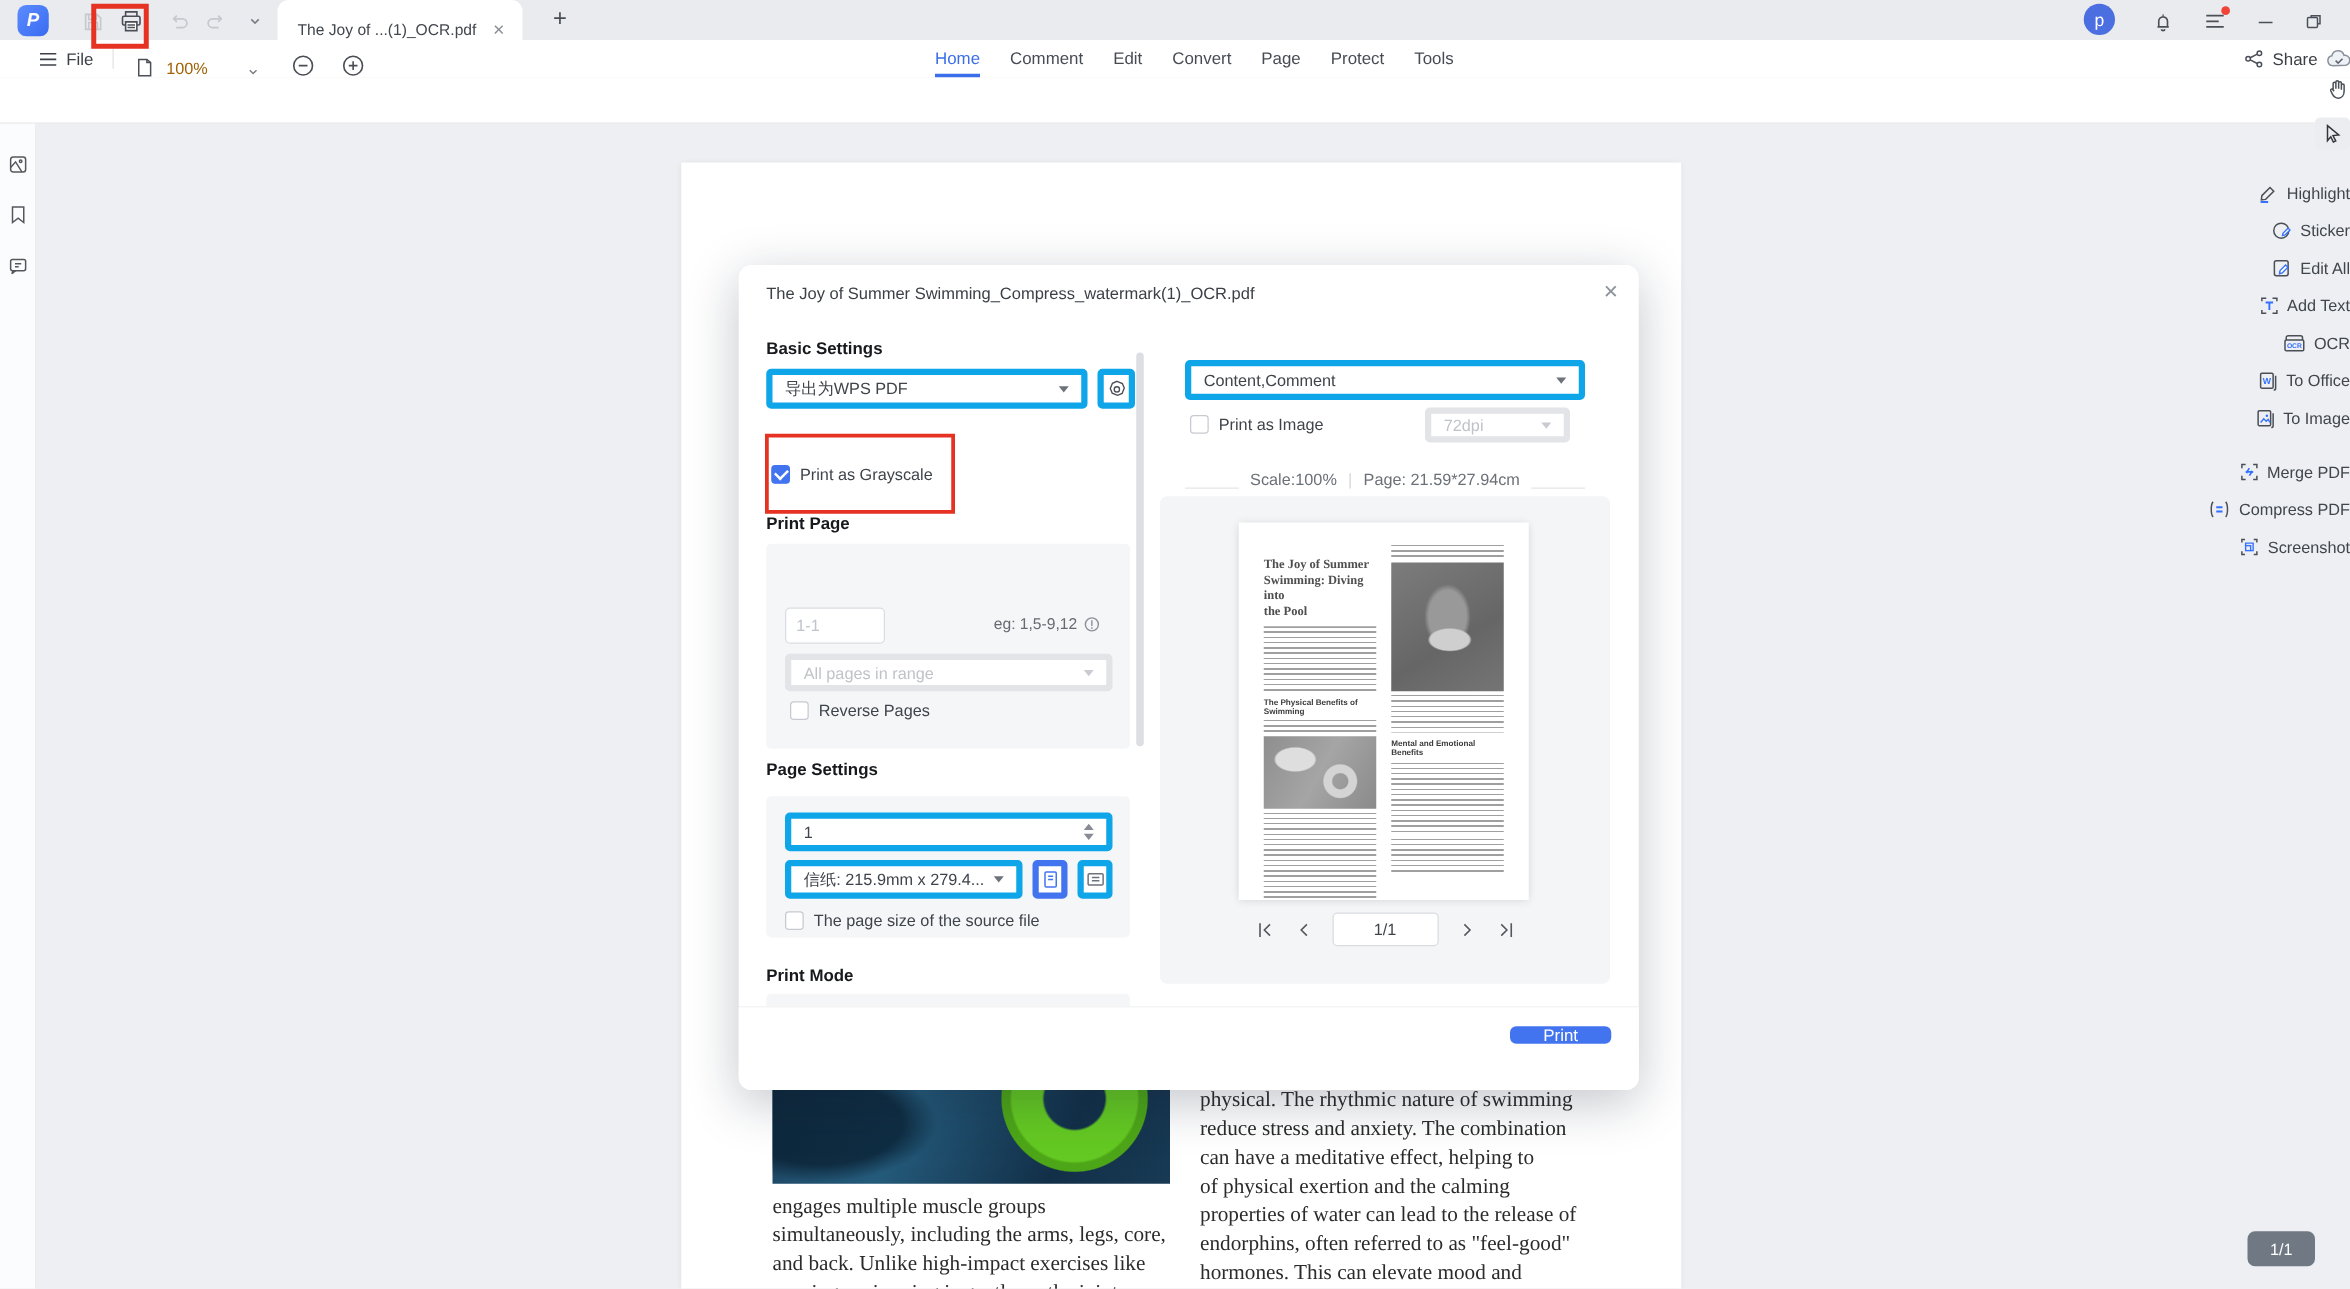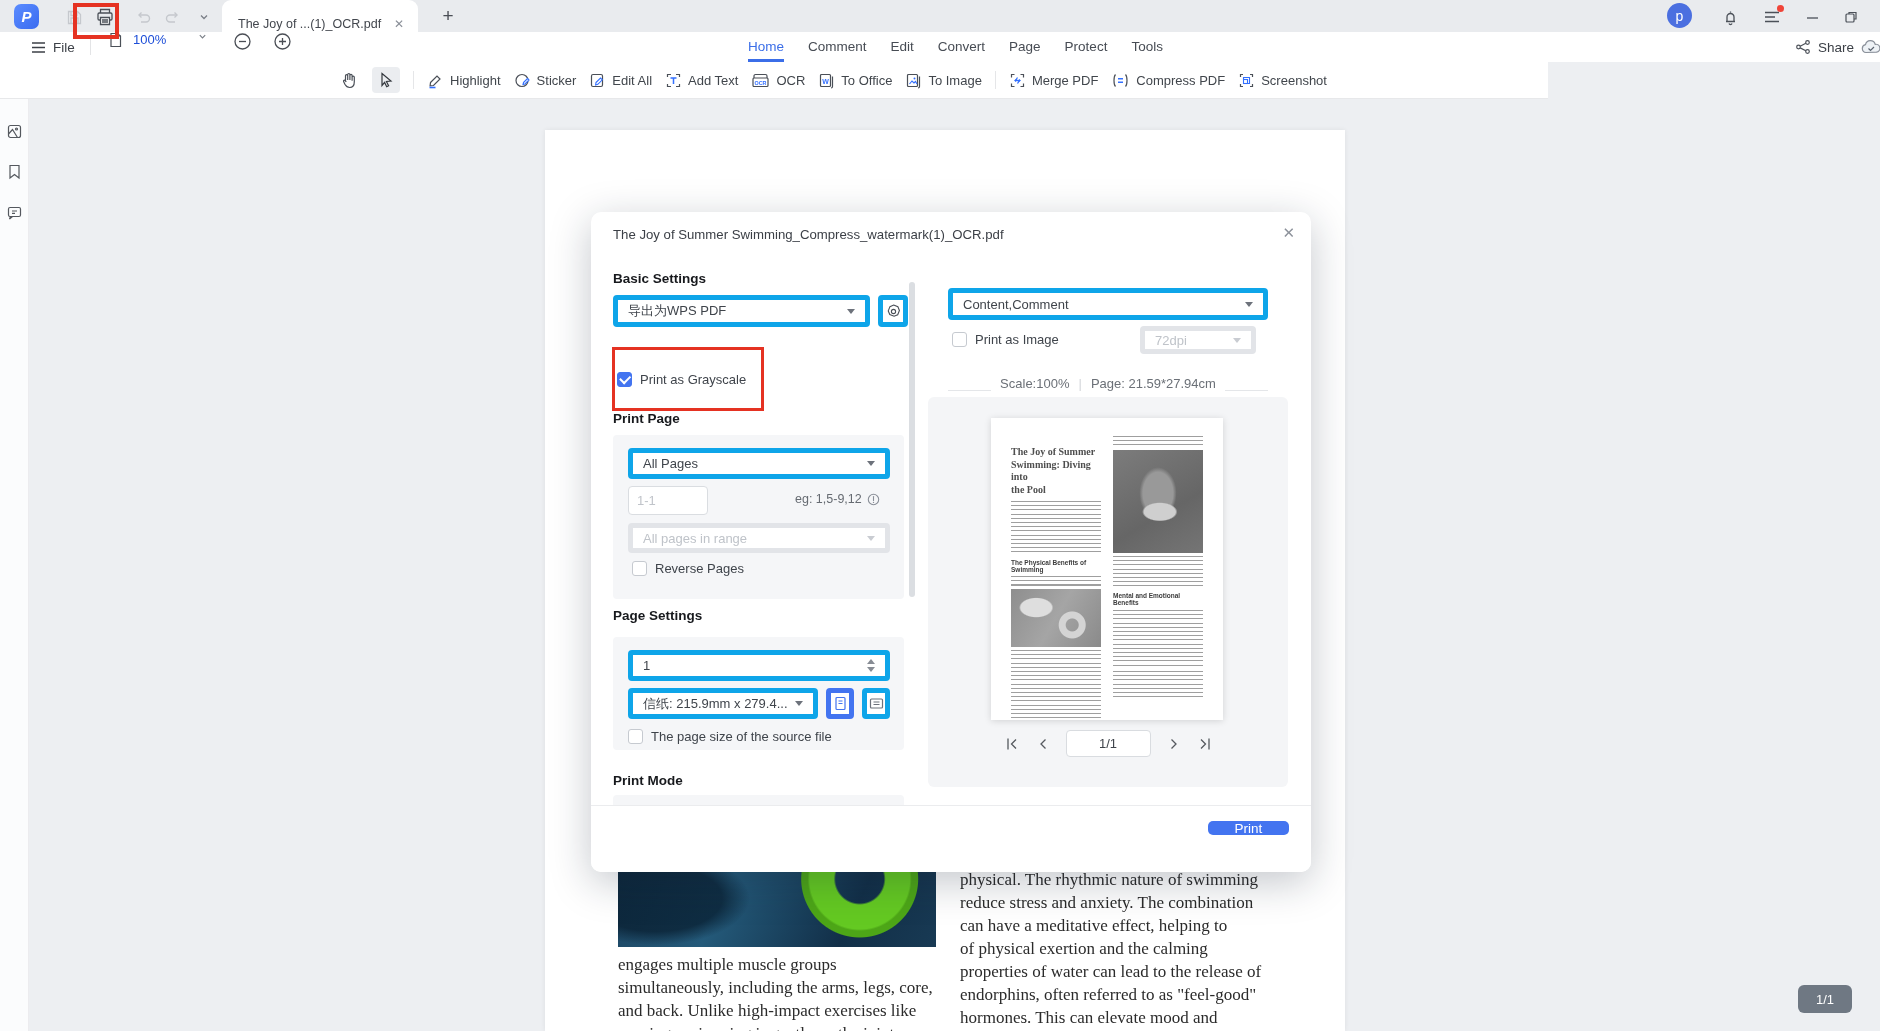--- a/index.html
+++ b/index.html
@@ -20,29 +20,29 @@
   .newtab { position:absolute; left:436px; top:4px; width:24px; height:24px; display:flex; align-items:center; justify-content:center;
             font-size:19px; color:#4a4e55; font-weight:300; }
   .avatar { position:absolute; left:1667px; top:3px; width:25px; height:25px; border-radius:50%; background:#4b6fe0;
             color:#fff; font-size:14px; display:flex; align-items:center; justify-content:center; }
   .reddot { position:absolute; width:7px; height:7px; border-radius:50%; background:#f04438; right:-2px; top:-2px; }
 
   
   .menubar { position:absolute; top:32px; left:0; width:1880px; height:30px; background:#fff; }
   .mb-file { position:absolute; left:31px; top:0; height:30px; display:flex; align-items:center; gap:7px; font-size:13.5px; color:#3c4047; }
   .mb-sep { position:absolute; left:90px; top:7px; width:1px; height:16px; background:#e3e4e6; }
-  .mb-zoomgrp { position:absolute; left:108px; top:0; height:30px; display:flex; align-items:flex-start; gap:10px; font-size:13px; color:#1d4ed8; }
+  .mb-zoomgrp { position:absolute; left:108px; top:0; height:30px; display:flex; align-items:flex-end; gap:10px; font-size:13px; color:#a16207; }
   .mtabs { position:absolute; left:748px; top:0; height:30px; display:flex; gap:24px; font-size:13.5px; color:#474c54; }
   .mtab { display:flex; align-items:center; height:30px; border-bottom:3px solid transparent; padding-top:2px; }
   .mtab.active { color:#3b6ee8; border-bottom-color:#3b6ee8; }
   .mb-share { position:absolute; left:1795px; top:0; height:30px; display:flex; align-items:center; gap:7px; font-size:13.5px; color:#3c4047; }
 
   
-  .toolbar { position:absolute; top:62px; left:0; width:1548px; height:37px; background:#fff; border-bottom:1px solid #e7e8ea;
-             display:flex; align-items:center; padding-left:340px; gap:13px; }
+  .toolbar { position:absolute; top:62px; left:0; width:1880px; height:37px; background:#fff; border-bottom:1px solid #e7e8ea;
+             display:flex; align-items:flex-end; padding-left:340px; gap:13px;flex-direction:column; }
   .t-item { display:flex; align-items:center; gap:6px; font-size:13px; color:#41464c; white-space:nowrap; }
   .t-sel { background:#ebedf0; border-radius:4px; padding:4px 5px; }
   .t-sep { width:1px; height:18px; background:#e5e6e8; }
 
   
   .sidebar { position:absolute; top:99px; left:0; width:29px; bottom:0; background:#fbfcfd; border-right:1px solid #ececef; }
   .sb-ic { position:absolute; left:6px; width:17px; height:17px; color:#54585e; }
 
   
   .page { position:absolute; left:545px; top:130px; width:800px; height:901px; background:#fff; box-shadow:0 0 5px rgba(0,0,0,.07); z-index:1; }
@@ -387,24 +387,20 @@
       </svg>
   </div>
   <div class="cbrow" style="left:26px; top:160px">
     <span class="cb checked"></span>
     <span>Print as Grayscale</span>
   </div>
   <div class="red2"></div>
 
   <div class="sect-h" style="top:199px">Print Page</div>
   <div class="panel" style="top:223px; height:164px">
-    <div class="dd" style="left:15px; top:13px; width:262px; height:31px">
-      <span>All Pages</span>
-      <span class="caret"></span>
-    </div>
     <input class="rng-inp" placeholder="1-1" style="">
     <div class="hint">
       <span>eg: 1,5-9,12</span>
       <svg width="13" height="13" viewBox="0 0 13 13" fill="none" stroke="#8a8f98" stroke-width="1.1">
           <circle cx="6.5" cy="6.5" r="5.2"></circle>
           <path d="M6.5 3.6v3.8" stroke-linecap="round"></path>
           <circle cx="6.5" cy="9.4" r=".7" fill="#8a8f98" stroke="none"></circle>
         </svg>
     </div>
     <div class="dd disabled" style="left:15px; top:88px; width:262px; height:30px">

